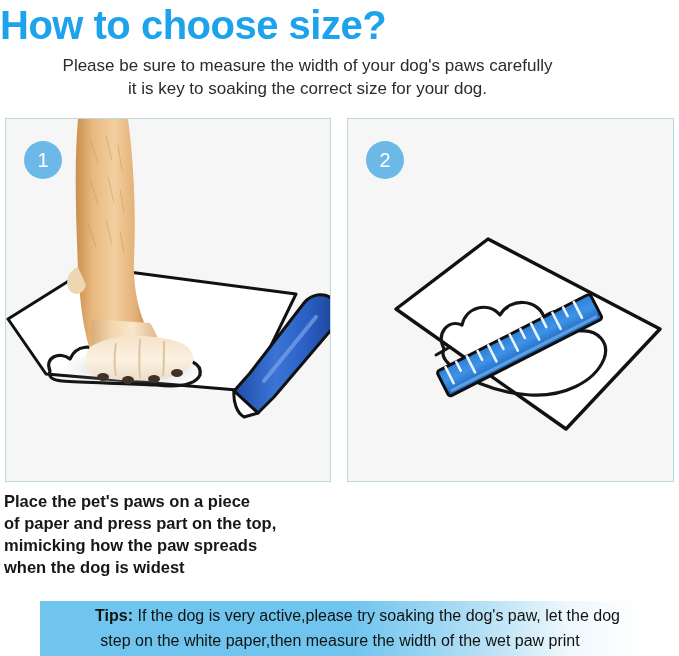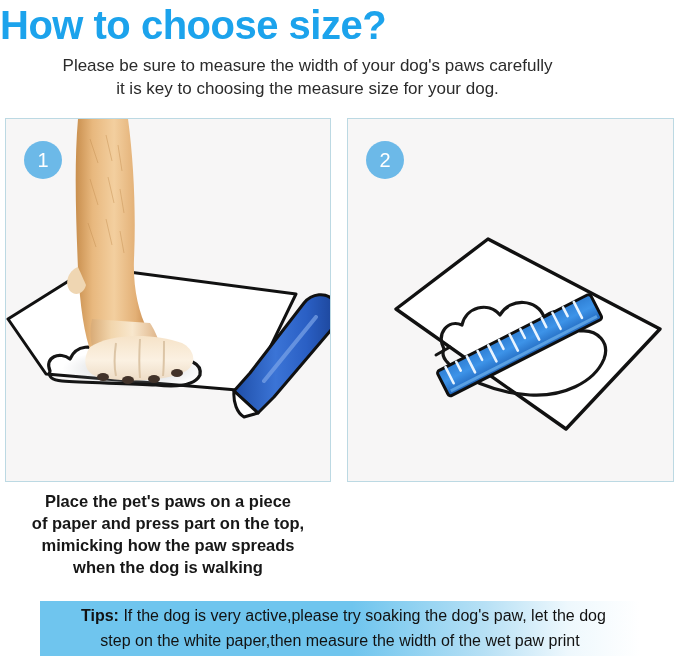--- a/index.html
+++ b/index.html
@@ -67,21 +67,21 @@
     text-align: center;
     font-weight: normal;
     z-index: 5;
   }
 
   .scene { position: absolute; inset: 0; }
 
   
   .caption {
     position: absolute;
-    text-align: center;
+    text-align: left;
     font-size: 16.5px;
     line-height: 22px;
     font-weight: bold;
     color: #171717;
   }
   .caption-left  { top: 490px; left: 4px;   width: 328px; }
   .caption-right { top: 511px; left: 347px; width: 327px; }
 
   
   .tips-box {
@@ -93,29 +93,29 @@
     box-sizing: border-box;
     background: linear-gradient(to right,
         #6FC5EE 0%, #6FC5EE 52%, #b6e0f5 74%, #eef8fd 88%, #ffffff 100%);
     font-size: 16px;
     line-height: 25px;
     color: #121212;
     text-align: center;
   }
   .tips-label { font-weight: bold; }
   .tips-line { display: block; text-align: center; }
-  .tips-line-1 { text-align: left; margin-left: 35px; }
+  .tips-line-1 { text-align: center; margin-left: 35px; }
 </style>
 </head>
 <body>
 
 <div class="page-title">How to choose size?</div>
 <div class="page-subtitle">
   <div>Please be sure to measure the width of your dog's paws carefully</div>
-  <div>it is key to choosing the measure size for your dog.</div>
+  <div>it is key to soaking the correct size for your dog.</div>
 </div>
 
 <div class="panel panel-left">
   <div class="badge">1</div>
 
   <div class="scene">
     <svg width="326" height="364" viewBox="0 0 326 364">
       <defs>
         <linearGradient id="legFur" x1="0" y1="0" x2="1" y2="0">
           <parameter name="offset">0%</parameter>
@@ -255,21 +255,21 @@
         <rect x="90" y="236" width="164" height="3" fill="#7cc0f5" opacity="0.6"></rect>
       </g>
     </svg>
   </div>
 </div>
 
 <div class="caption caption-left">
   <div>Place the pet's paws on a piece</div>
   <div>of paper and press part on the top,</div>
   <div>mimicking how the paw spreads</div>
-  <div>when the dog is walking</div>
+  <div>when the dog is widest</div>
 </div>
 
 <div class="caption caption-right">
 </div>
 
 <div class="tips-box">
   <span class="tips-line tips-line-1"><span class="tips-label">Tips:</span>
     <span>If the dog is very active,please try soaking the dog's paw,  let the dog</span></span>
   <span class="tips-line">step on the white paper,then measure the width of the wet paw print</span>
 </div>

